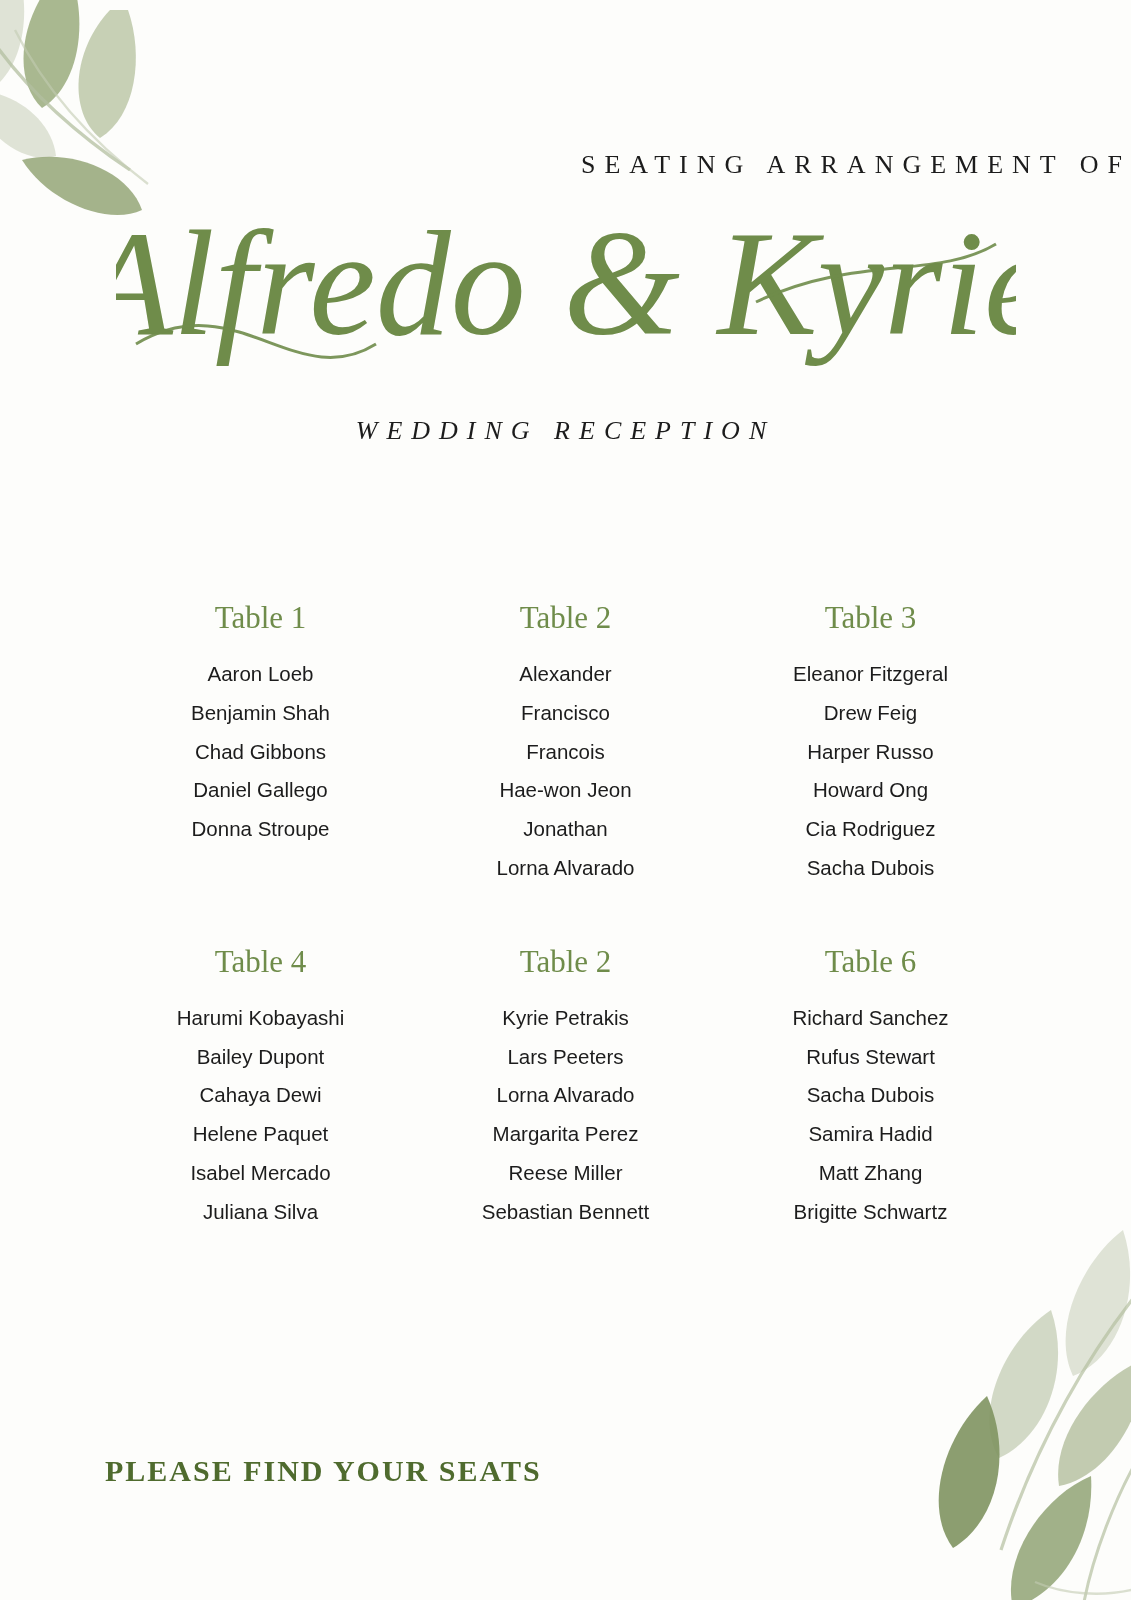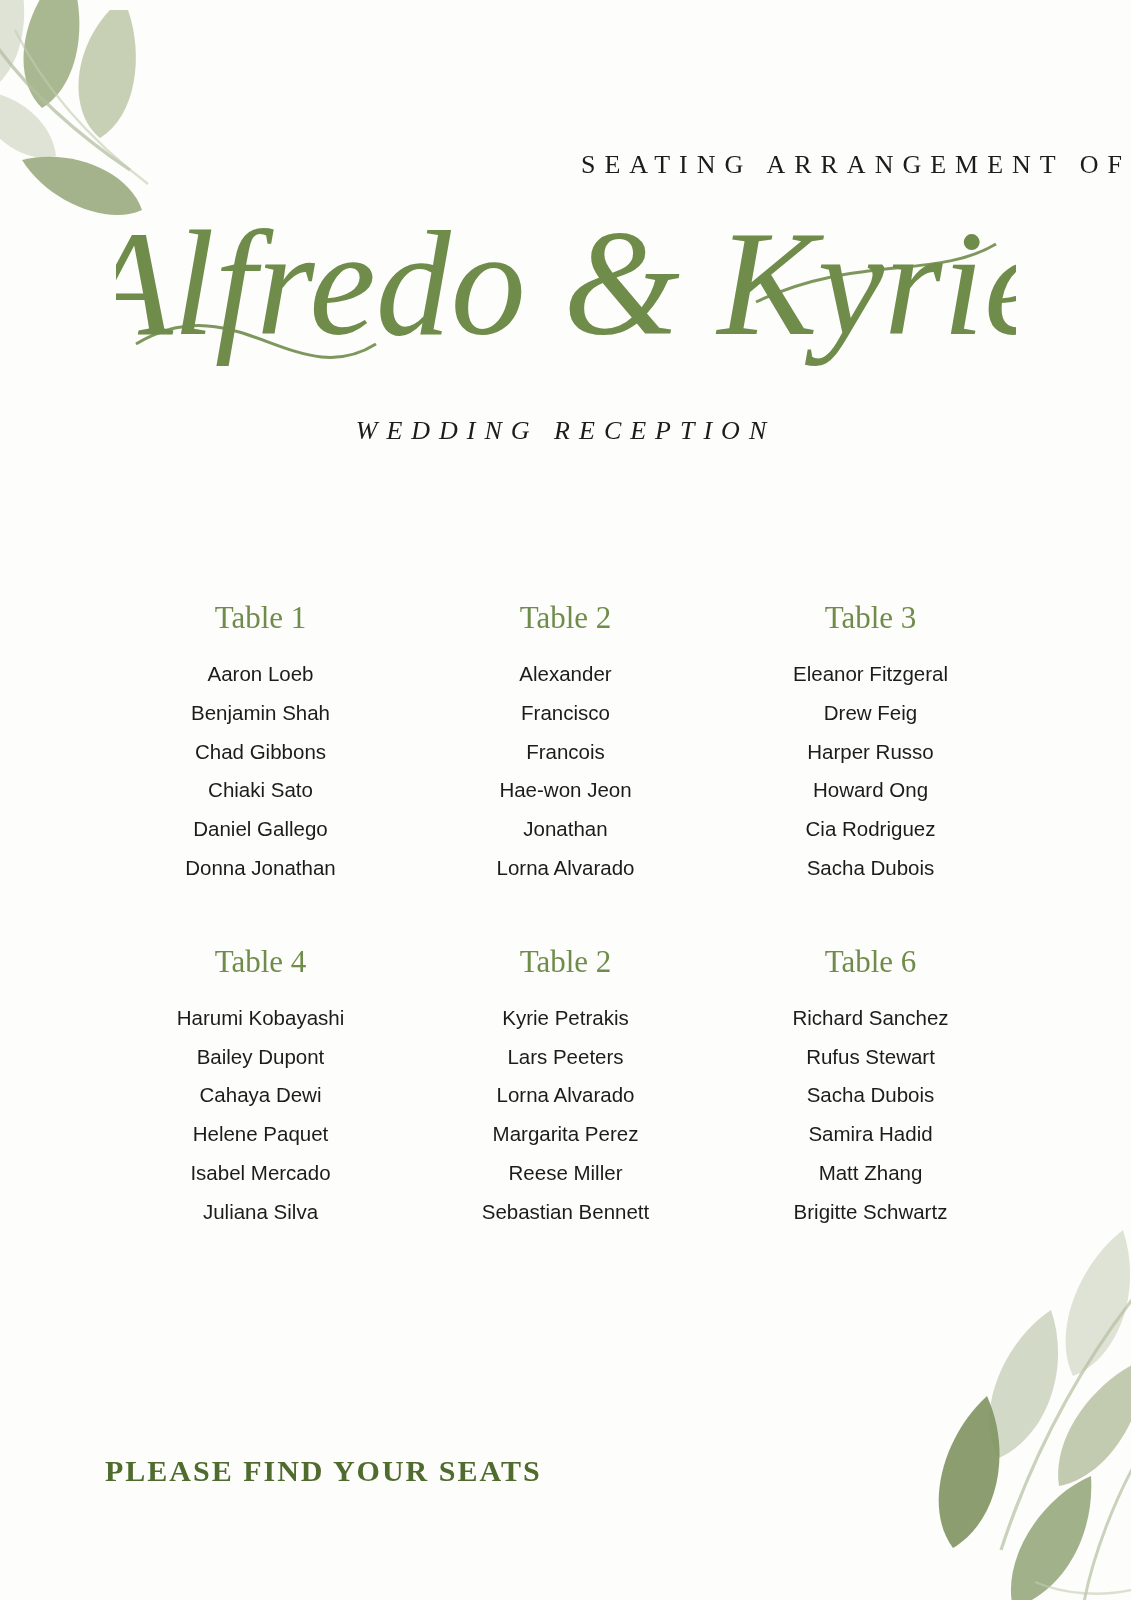--- a/index.html
+++ b/index.html
@@ -166,23 +166,22 @@
     <div class="subhead">Wedding Reception</div>
   </div>
 
   <div class="tables">
 
     <div class="table-block">
       <div class="table-title">Table 1</div>
       <div class="guest">Aaron Loeb</div>
       <div class="guest">Benjamin Shah</div>
       <div class="guest">Chad Gibbons</div>
-      <div class="guest">Chiaki Sato</div>
       <div class="guest">Daniel Gallego</div>
-      <div class="guest">Donna Jonathan</div>
+      <div class="guest">Donna Stroupe</div>
     </div>
 
     <div class="table-block">
       <div class="table-title">Table 2</div>
       <div class="guest">Alexander</div>
       <div class="guest">Francisco</div>
       <div class="guest">Francois</div>
       <div class="guest">Hae-won Jeon</div>
       <div class="guest">Jonathan</div>
       <div class="guest">Lorna Alvarado</div>

